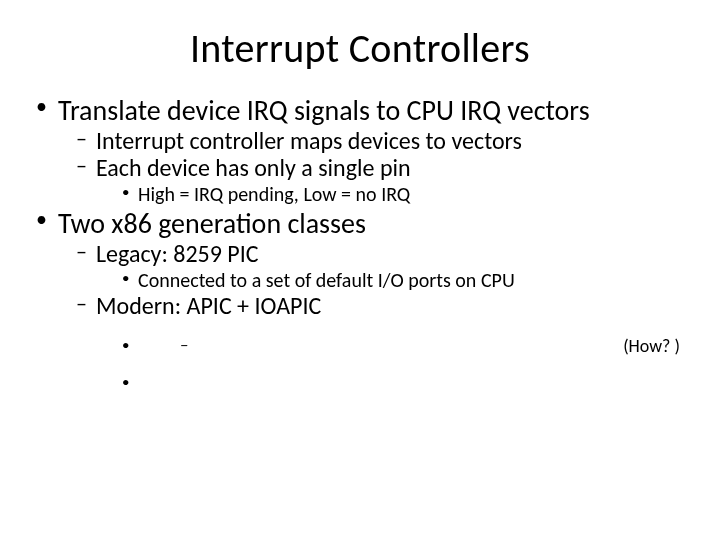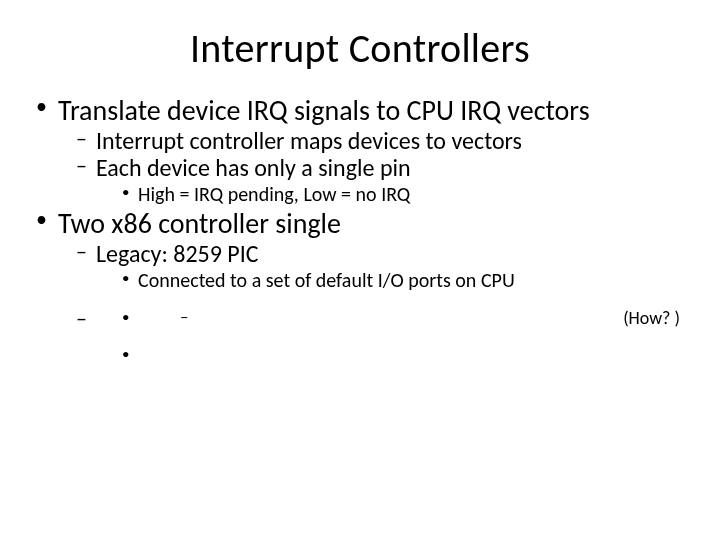--- a/index.html
+++ b/index.html
@@ -68,31 +68,32 @@
           <ul class="lvl3">
             <li>
               <span>High = IRQ pending, Low = no IRQ</span>
             </li>
           </ul>
         </li>
       </ul>
     </li>
 
     <li>
-      <span>Two x86 controller single</span>
+      <span>Two x86 generation classes</span>
       <ul class="lvl2">
         <li>
           <span>Legacy: 8259 PIC</span>
           <ul class="lvl3">
             <li>
               <span>Connected to a set of default I/O ports on CPU</span>
             </li>
           </ul>
         </li>
         <li>
+          <span>Modern: APIC + IOAPIC</span>
           <ul class="lvl3">
             <li>
               <ul class="lvl4">
                 <li>
                   <span>(How? )</span>
                 </li>
               </ul>
             </li>
             <li>
             </li>

